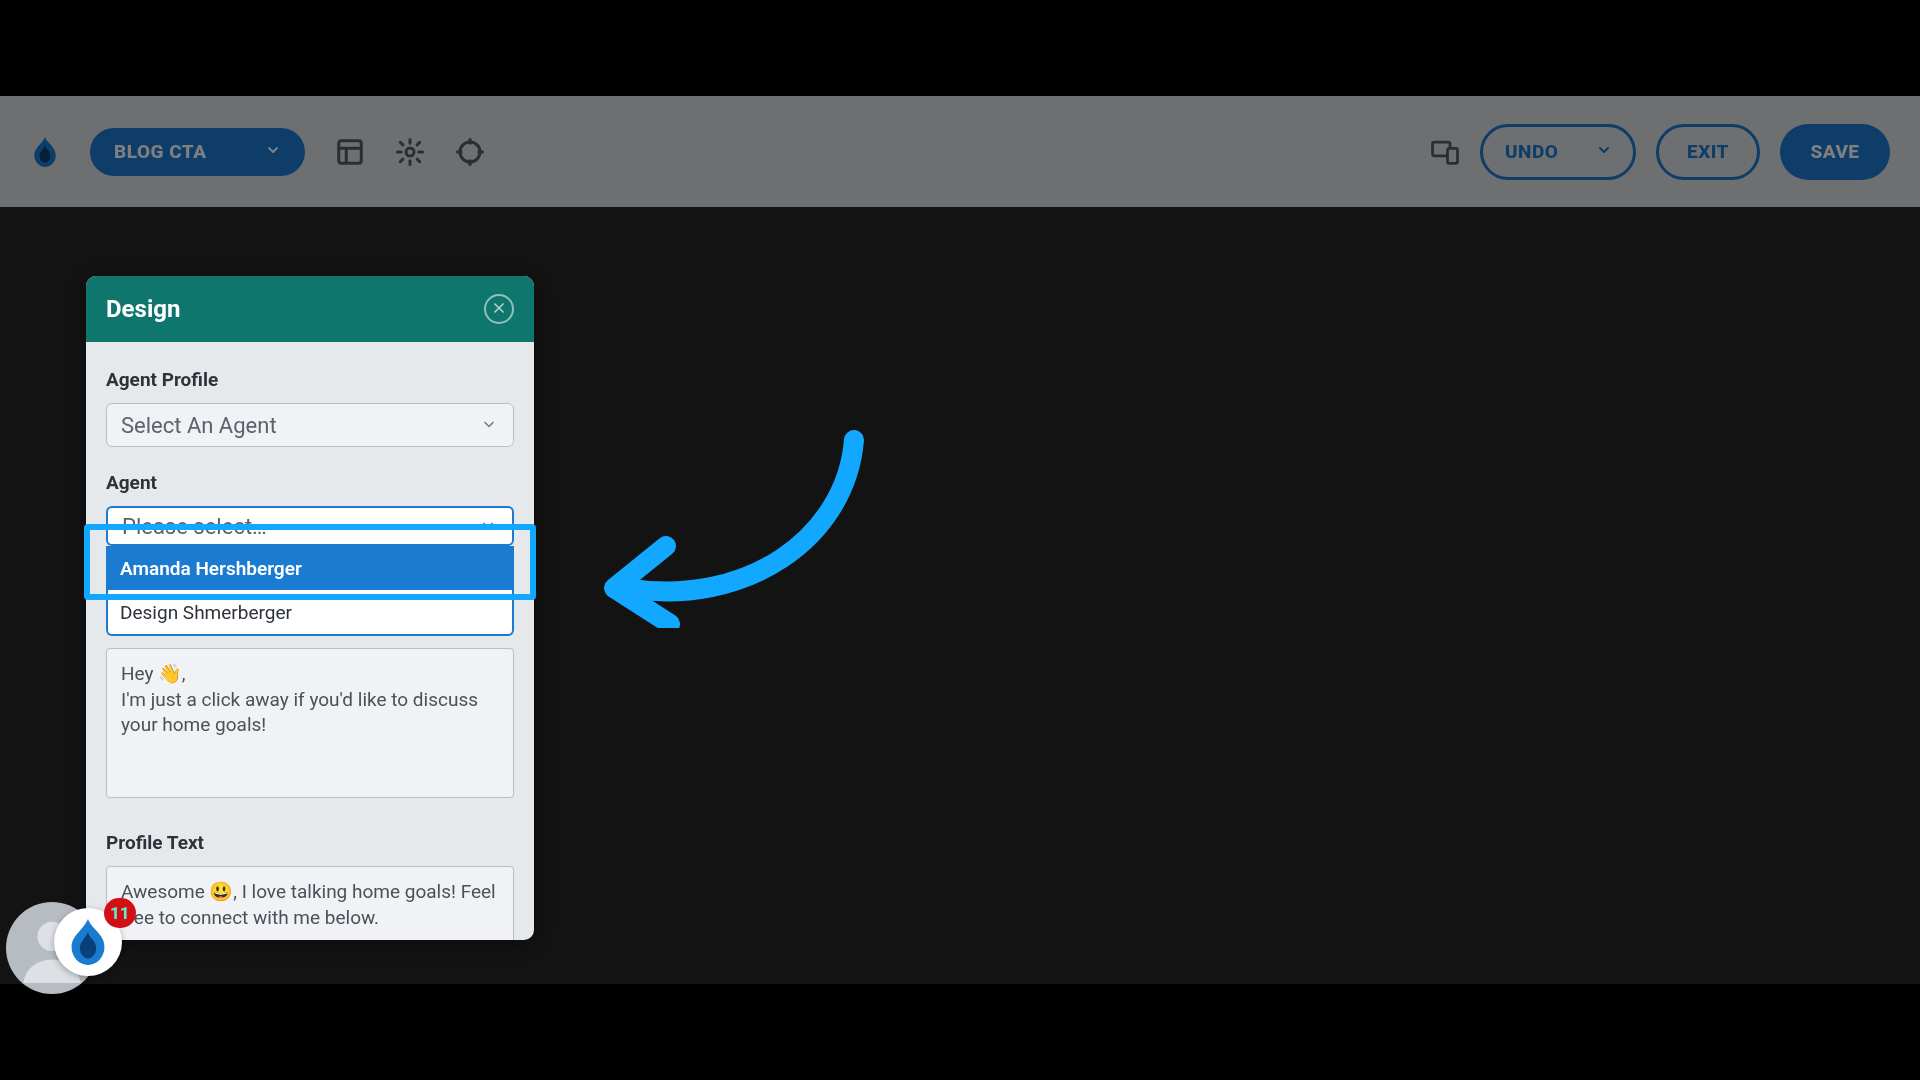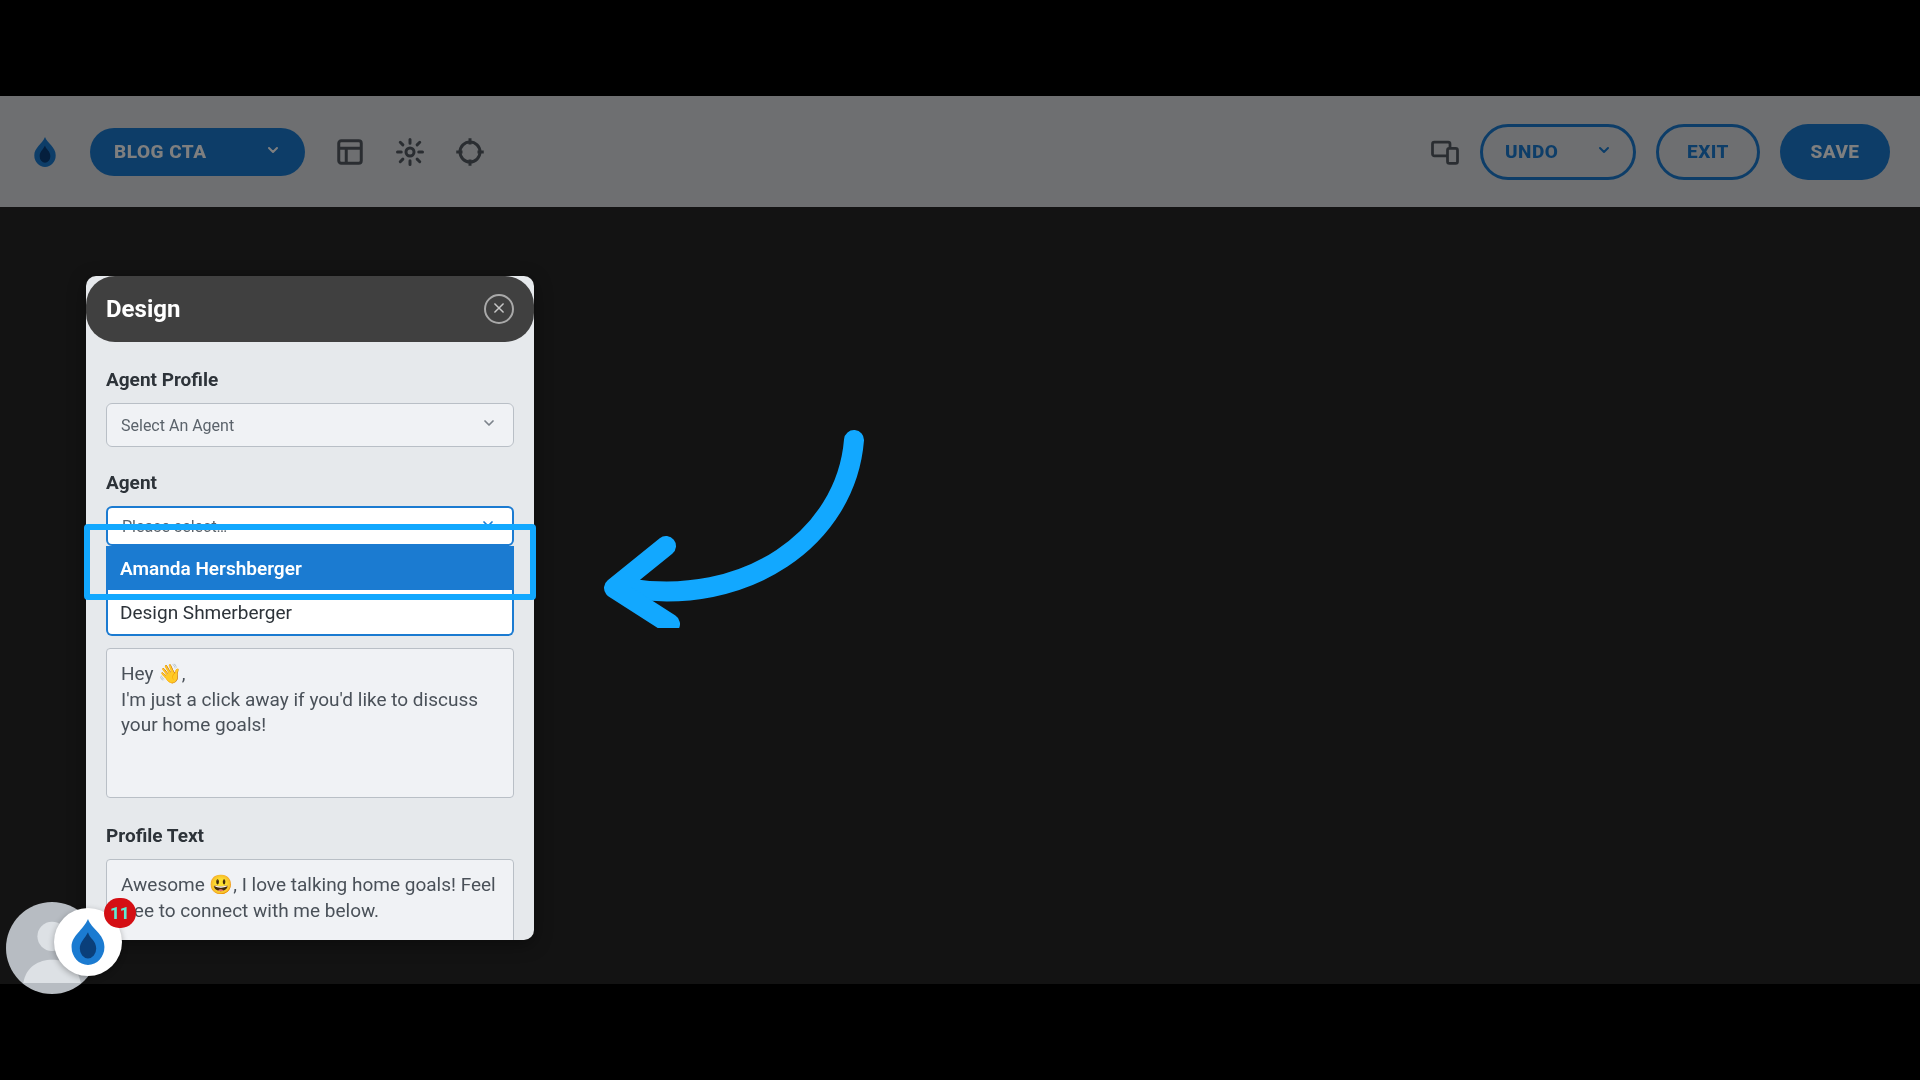--- a/index.html
+++ b/index.html
@@ -24,26 +24,26 @@
   .btn { height: 56px; border-radius: 28px; font-weight: 800; font-size: 19px; display: inline-flex; align-items: center; justify-content: center; cursor: pointer; letter-spacing: .5px; }
   .btn-undo { color: #1b7bd1; border: 3px solid #1b7bd1; background: transparent; width: 156px; gap: 38px; padding: 0 22px; justify-content: space-between; }
   .btn-exit { color: #1b7bd1; border: 3px solid #1b7bd1; background: transparent; width: 104px; }
   .btn-save { color: #fff; background: #1b7bd1; width: 110px; }
 
   
   .overlay { position: absolute; inset: 0; background: rgba(0,0,0,0.5); }
 
   
   .panel { position: absolute; left: 86px; top: 180px; width: 448px; height: 664px; background: #e6e9ec; border-radius: 10px; box-shadow: 0 4px 18px rgba(0,0,0,.4); overflow: hidden; }
-  .panel-header { height: 66px; background: #404040; color: #fff; display: flex; align-items: center; justify-content: space-between; padding: 6px 20px; border-radius: 29px; }
+  .panel-header { height: 66px; background: #0f766e; color: #fff; display: flex; align-items: center; justify-content: space-between; padding: 6px 20px; }
   .panel-title { font-size: 24px; font-weight: 700; }
   .panel-close { width: 30px; height: 30px; border: 2px solid rgba(255,255,255,.55); border-radius: 50%; display: inline-flex; align-items: center; justify-content: center; color: rgba(255,255,255,.7); cursor: pointer; }
   .panel-body { padding: 20px 20px 0 20px; color: #2d3339; }
   .label { font-weight: 700; font-size: 19px; color: #2d3339; margin: 6px 0 12px 0; }
-  .select { position: relative; width: 100%; height: 44px; background: #f0f2f5; border: 1px solid #b9bfc6; border-radius: 6px; display: flex; align-items: center; padding: 0 14px; color: #5b636b; font-size: 16px; cursor: pointer; }
+  .select { position: relative; width: 100%; height: 44px; background: #f0f2f5; border: 1px solid #b9bfc6; border-radius: 6px; display: flex; align-items: center; padding: 0 14px; color: #5b636b; font-size: 22px; cursor: pointer; }
   .select .caret { position: absolute; right: 16px; top: 50%; transform: translateY(-50%); }
   .agent-wrap { position: relative; margin-top: 8px; }
   .agent-select-open { border: 2px solid #1b7bd1; background: #fff; }
   .dropdown { position: absolute; left: 0; top: 40px; width: 100%; background: #fff; border: 2px solid #1b7bd1; border-top: none; border-radius: 0 0 6px 6px; z-index: 3; }
   .dropdown .opt { height: 44px; display: flex; align-items: center; padding: 0 12px; font-size: 19px; cursor: pointer; }
   .dropdown .opt.sel { background: #1b7bd1; color: #fff; font-weight: 600; }
   .textarea { width: 100%; min-height: 150px; border: 1px solid #b9bfc6; border-radius: 4px; background: #f0f2f5; padding: 12px 14px; font-size: 19px; color: #4a5159; line-height: 1.35; margin-top: 6px; resize: none; }
   .textarea.small { min-height: 90px; }
   .spacer { height: 18px; }
 
@@ -169,21 +169,21 @@
               <div class="opt sel">Amanda Hershberger</div>
               <div class="opt">Design Shmerberger</div>
             </div>
         </div>
 
         <div style="height:96px;"></div>
         <div class="textarea" style="white-space:pre-wrap;">Hey 👋,
 I'm just a click away if you'd like to discuss your home goals!</div>
 
         <div class="spacer"></div>
-        <div class="label" style="margin-top:8px;">Profile Text</div>
+        <div class="label" style="margin-top:15px;">Profile Text</div>
         <div class="textarea small">Awesome 😃, I love talking home goals! Feel free to connect with me below.</div>
       </div>
     </div>
 
     <div class="highlight-box" style="left:84px; top:428px; width:452px; height:76px;"></div>
 
     <div class="arrow-annot" style="left:596px; top:332px; width:280px; height:200px;">
       <svg viewBox="0 0 280 200" width="280" height="200">
         <path d="M258 12 C 250 110 150 180 30 160" fill="none" stroke="#12a8ff" stroke-width="20" stroke-linecap="round"></path>
         <path d="M70 118 L18 160 L74 196" fill="none" stroke="#12a8ff" stroke-width="20" stroke-linecap="round" stroke-linejoin="round"></path>

